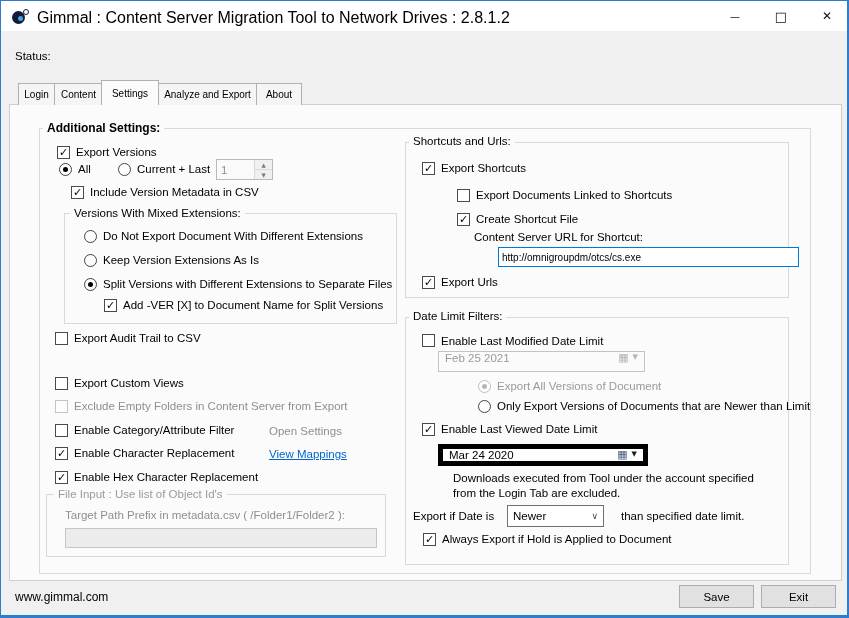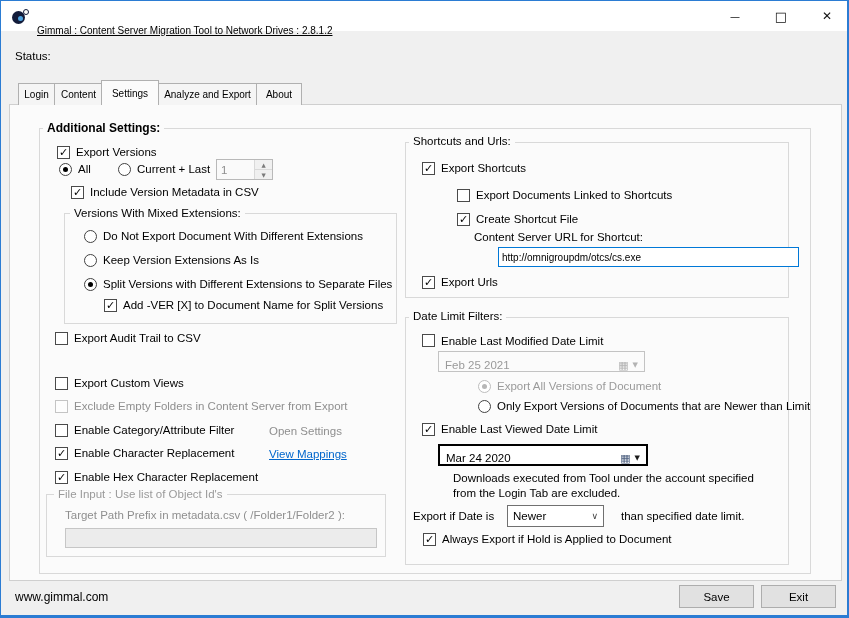--- a/index.html
+++ b/index.html
@@ -10,21 +10,21 @@
     border:1px solid #2b7cd3; border-bottom-width:3px; border-right-width:2px;
     font-family:"Liberation Sans", sans-serif; color:#000;
     overflow:hidden;
   }
   
   .titlebar { position:absolute; left:0; top:0; right:0; height:30px; background:#ffffff; }
   .app-icon { position:absolute; left:11px; top:7px; width:17px; height:17px; }
   .app-icon .big { position:absolute; left:0; top:3px; width:13px; height:13px; border-radius:50%; background:#121b3a; }
   .app-icon .dot { position:absolute; left:6px; top:8px; width:5px; height:5px; border-radius:50%; background:#4da3e0; }
   .app-icon .ring { position:absolute; left:11px; top:1px; width:4px; height:4px; border-radius:50%; border:1.5px solid #121b3a; background:#fff; }
-  .title-text { position:absolute; left:36px; top:24px; font-size:10px; white-space:nowrap;text-decoration:underline; }
+  .title-text { position:absolute; left:36px; top:8px; font-size:16px; white-space:nowrap; }
   .cap { position:absolute; top:0; width:46px; height:30px; display:flex; align-items:center; justify-content:center; color:#111; }
   .glyph { font-family:"DejaVu Sans", sans-serif; }
   
   .tab { position:absolute; top:82px; height:22px; background:#f5f5f5; border:1px solid #b0b0b0; border-bottom:none;
          box-sizing:border-box; display:flex; align-items:center; justify-content:center; font-size:10px; z-index:2; white-space:nowrap; }
   .tab.active { top:79px; height:25px; background:#fbfbfb; z-index:4; }
   .tabpage { position:absolute; left:8px; top:103px; width:833px; height:477px; background:#fbfbfb;
              border:1px solid #cfcfcf; box-sizing:border-box; z-index:1; }
   
   .lbl { position:absolute; font-size:11.5px; white-space:nowrap; z-index:5; }
@@ -49,26 +49,26 @@
   .cbrow > span:last-child, .radiorow > span:last-child { margin-top:0px; }
   
   .url-input { position:absolute; box-sizing:border-box; border:1px solid #0078d7; background:#fff;
                font-family:inherit; font-size:10px; padding:0 3px; z-index:5;margin-left:25px; }
   .dis-input { position:absolute; box-sizing:border-box; background:#ececec; border:1px solid #c6c6c6; z-index:5; }
   .spinner { position:absolute; box-sizing:border-box; border:1px solid #b9b9b9; background:#fafafa; display:flex; z-index:5; }
   .spin-val { flex:1; font-size:11.5px; color:#8f8f8f; display:flex; align-items:center; padding-left:4px; }
   .spin-btns { width:17px; display:flex; flex-direction:column; border-left:1px solid #d9d9d9; }
   .spin-btn { flex:1; display:flex; align-items:center; justify-content:center; font-size:5.5px; color:#7a7a7a; background:#f0f0f0; }
   .spin-btn:first-child { border-bottom:1px solid #d9d9d9; }
-  .datepicker { position:absolute; box-sizing:border-box; display:flex; align-items:flex-end; font-size:11.5px;
+  .datepicker { position:absolute; box-sizing:border-box; display:flex; align-items:flex-start; font-size:11.5px;
                 padding:0 6px; z-index:5; background:#fbfbfb; }
   .datepicker .icons { margin-left:auto; display:flex; align-items:center; gap:4px; }
   .datepicker.dis { border:1px solid #c3c3c3; color:#9a9a9a; }
   .datepicker.dis .icons { color:#b3b3b3; }
-  .datepicker.en { border:2px solid #000000; color:#000; background:#fff; }
+  .datepicker.en { border:5px solid #000000; color:#000; background:#fff; }
   .cal { font-size:11px; line-height:1; }
   .dd-arrow { font-size:7px; line-height:1; }
   .combo { position:absolute; box-sizing:border-box; border:1px solid #707070; background:#fff; display:flex;
            align-items:center; font-size:11.5px; padding:0 5px; z-index:5; }
   .combo .chev { margin-left:auto; font-size:9px; color:#404040; line-height:1; }
   
   .btn { position:absolute; box-sizing:border-box; background:#e1e1e1; border:1px solid #adadad;
          display:flex; align-items:center; justify-content:center; font-size:11.5px; z-index:5; cursor:pointer; }
 </style>
 </head>

